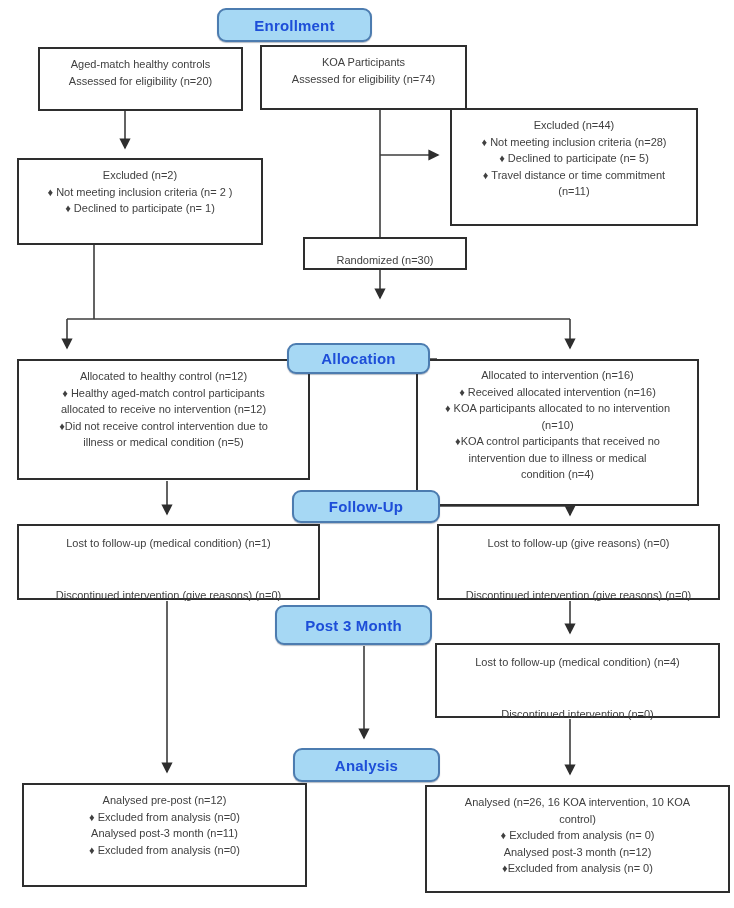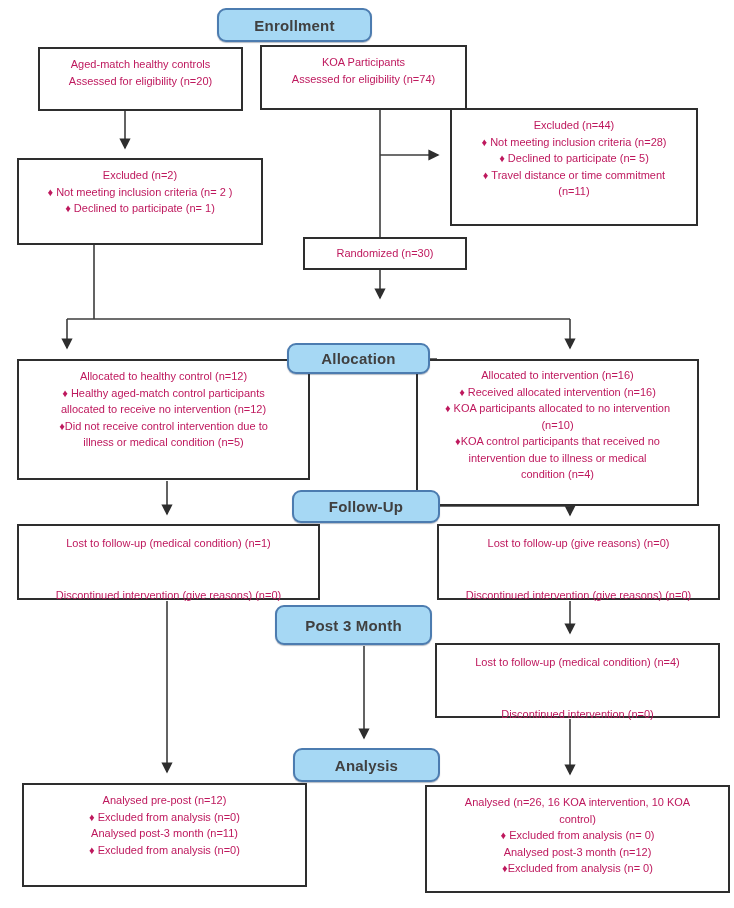--- a/index.html
+++ b/index.html
@@ -5,34 +5,34 @@
   html,body { margin:0; padding:0; background:#ffffff; }
   #canvas {
     position:relative; width:734px; height:908px; background:#ffffff;
     font-family:"Liberation Sans", sans-serif; overflow:hidden;
     border-bottom:2px solid #c6c6c6;
   }
   #arrows { position:absolute; left:0; top:0; z-index:1; }
   .box {
     position:absolute; z-index:2; background:#ffffff;
     border:2px solid #2e2e2e; box-sizing:border-box;
-    text-align:center; padding-top:7px; color:#be185d;
+    text-align:center; padding-top:7px; color:#404040;
   }
   .line { font-size:11px; line-height:16.5px; white-space:nowrap; }
   .center-v { display:flex; flex-direction:column; justify-content:center; padding-top:0; }
   .spread .line + .line { margin-top:35px; }
   .spread { padding-top:9px; }
   .badge {
     position:absolute; z-index:3; box-sizing:border-box;
     background:#A6D8F4; border:2px solid #4C7CB0; border-radius:9px;
     display:flex; align-items:center; justify-content:center;
     box-shadow:0 1px 1px rgba(40,60,90,0.35);
   }
   .badge span {
-    font-size:15px; font-weight:bold; color:#404040; letter-spacing:0.2px;
+    font-size:15px; font-weight:bold; color:#1d4ed8; letter-spacing:0.2px;
     white-space:nowrap;
   }
 </style>
 </head>
 <body>
 
 <div id="canvas">
 
   <svg id="arrows" width="734" height="908">
     <defs>
@@ -91,21 +91,21 @@
       <div class="line">♦ Travel distance or time commitment</div>
       <div class="line">(n=11)</div>
     </div>
 
   <div class="box" style="left:17px; top:158px; width:246px; height:87px;">
       <div class="line">Excluded (n=2)</div>
       <div class="line">♦ Not meeting inclusion criteria (n= 2 )</div>
       <div class="line">♦ Declined to participate (n= 1)</div>
     </div>
 
-  <div class="box center-v" style="left:303px; top:237px; width:164px; height:33px;">
+  <div class="box center-v" style="left:303px; top:237px; width:164px; height:33px;justify-content:flex-end;">
       <div class="line">Randomized (n=30)</div>
     </div>
 
   <div class="box" style="left:17px; top:359px; width:293px; height:121px;">
       <div class="line">Allocated to healthy control (n=12)</div>
       <div class="line">♦ Healthy aged-match control participants</div>
       <div class="line">allocated to receive no intervention (n=12)</div>
       <div class="line">♦Did not receive control intervention due to</div>
       <div class="line">illness or medical condition (n=5)</div>
     </div>

